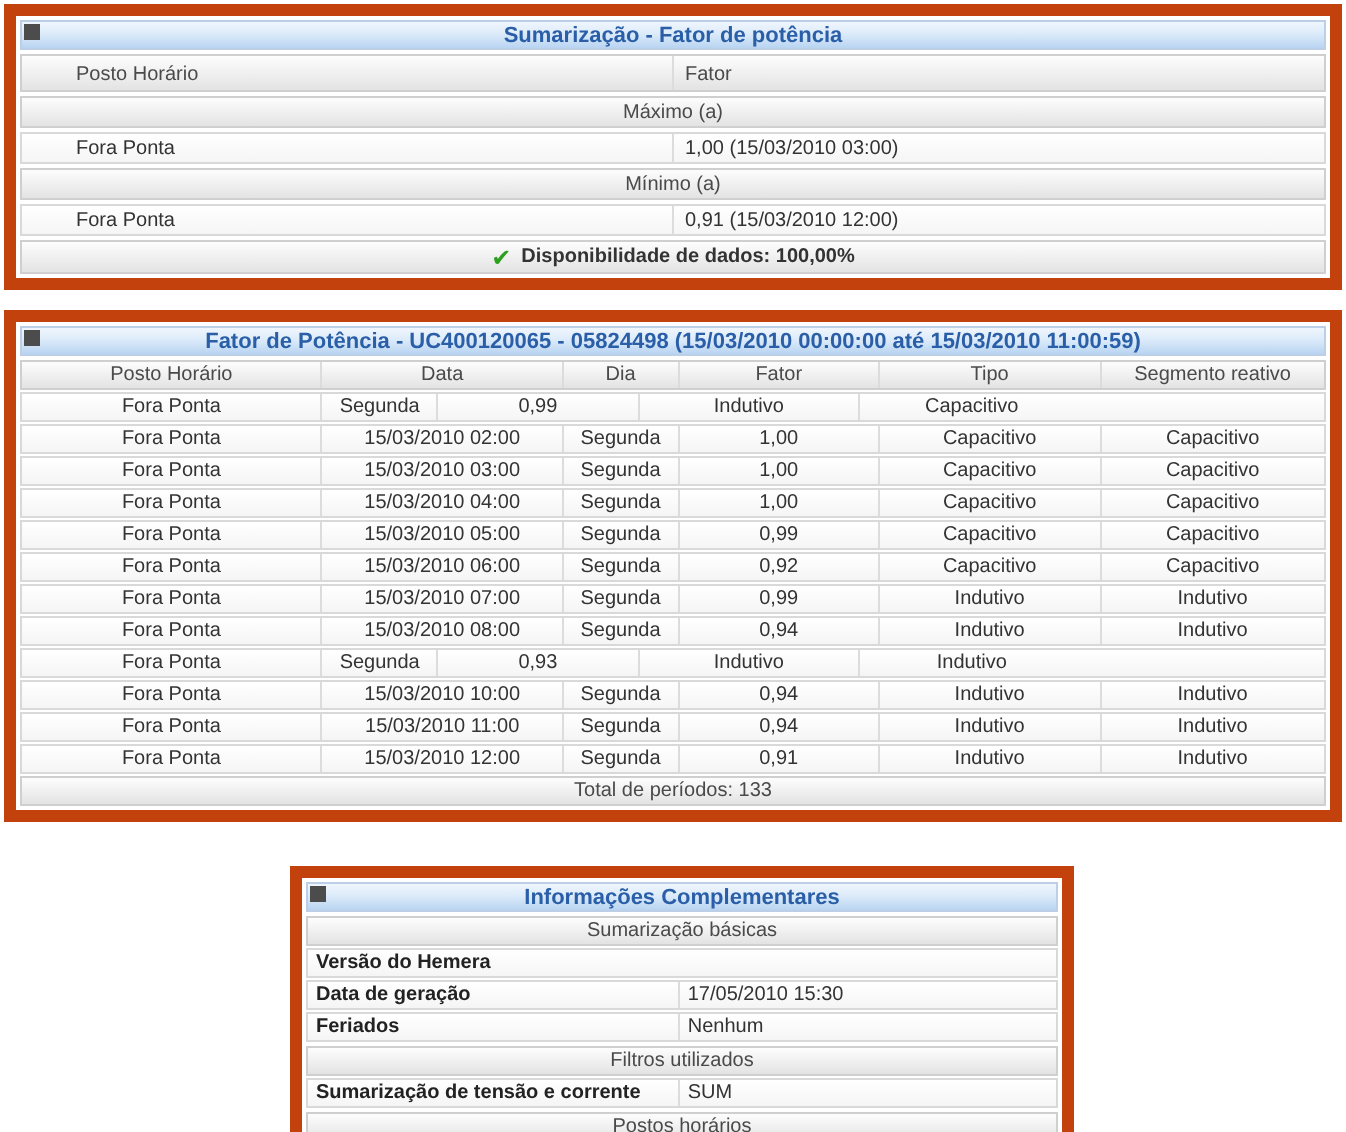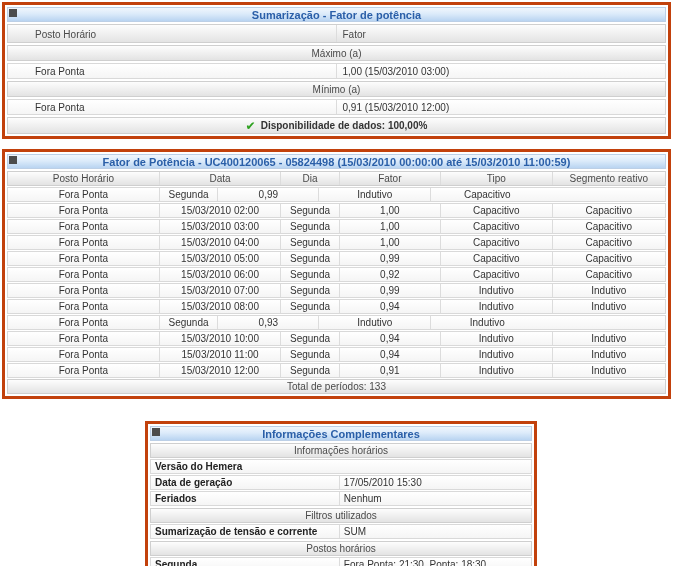--- a/index.html
+++ b/index.html
@@ -4,21 +4,21 @@
 <style>
   * { box-sizing: border-box; margin: 0; padding: 0; }
   html, body { width: 673px; background: #fff; }
   body {
     font-family: "Liberation Sans", "DejaVu Sans", sans-serif;
     font-size: 10px;
     color: #333;
     padding-top: 2px;
   }
   .tbl {
-    border: 3px solid #c2410c;
+    border: 6px solid #c2410c;
     background: #fff;
     padding: 2px;
   }
   .tbl-main { width: 669px; margin-left: 2px; }
   .tbl-info { width: 392px; margin-left: 145px; margin-top: 22px; }
   #detail-table { margin-top: 10px; }
 
   .titlebar {
     position: relative;
     height: 15px;
@@ -227,21 +227,21 @@
   </div>
 </div>
 
 <div class="tbl tbl-info" id="info-table">
   <div class="titlebar">
     <span class="sq"></span>
     <span>Informações Complementares</span>
   </div>
 
   <div class="row row-gray sec">
-    <span class="c full">Informações horários</span>
+    <span class="c full">Sumarização básicas</span>
   </div>
   <div class="row">
     <span class="c inf-c1">Versão do Hemera</span>
   </div>
   <div class="row">
     <span class="c inf-c1">Data de geração</span>
     <span class="c inf-c2">17/05/2010 15:30</span>
   </div>
   <div class="row">
     <span class="c inf-c1">Feriados</span>

